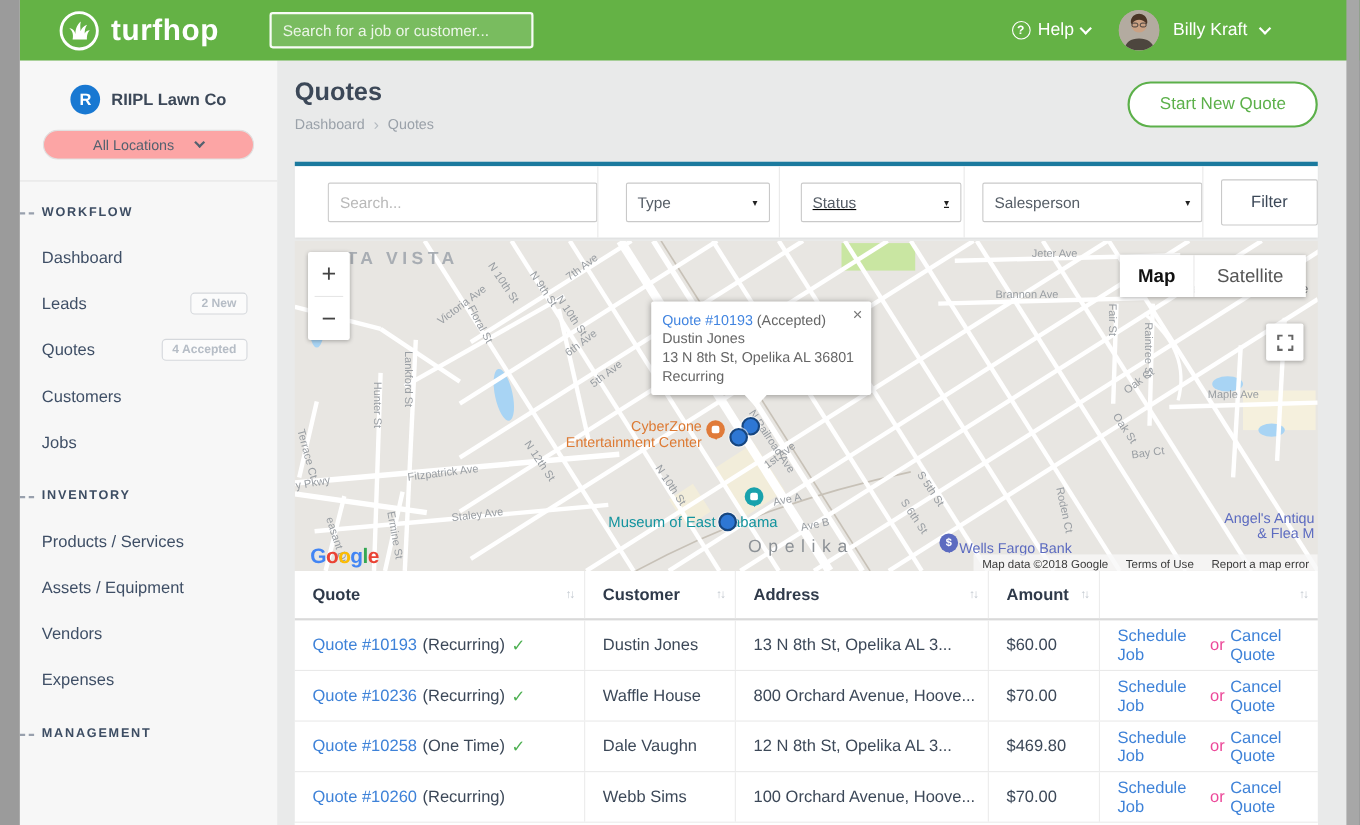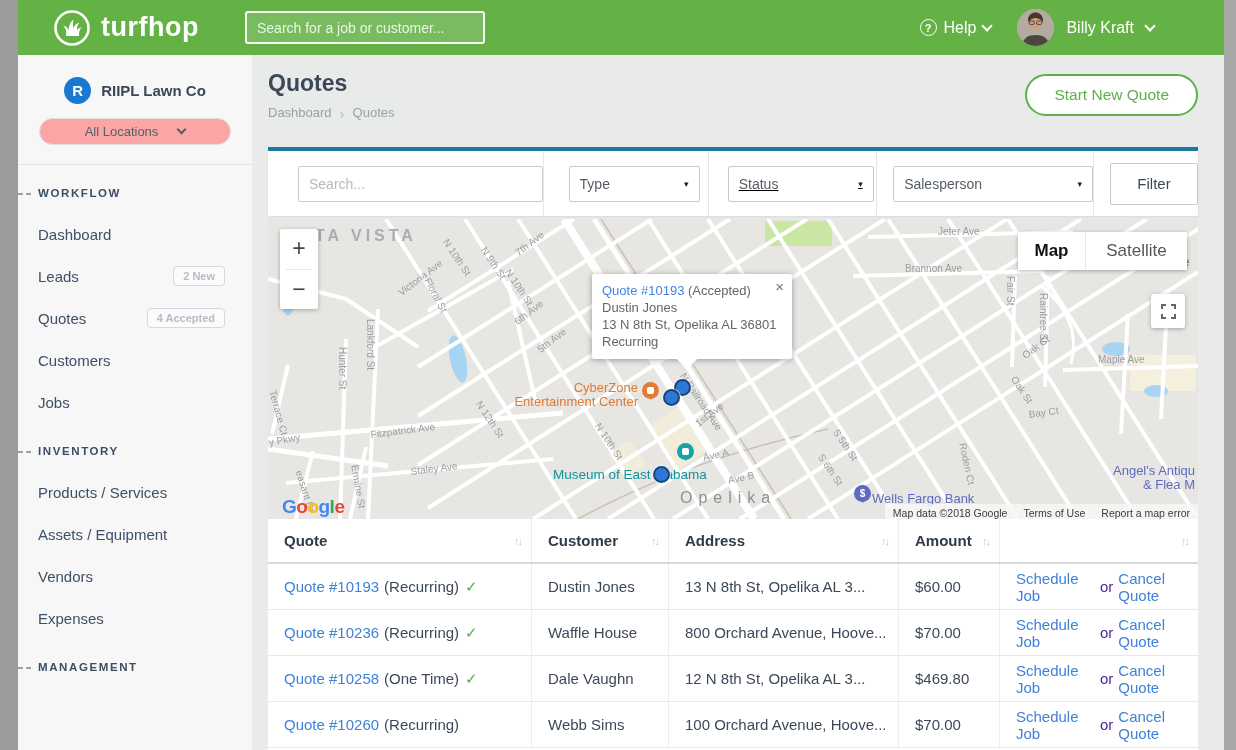--- a/index.html
+++ b/index.html
@@ -92,21 +92,21 @@
   .tcell{position:relative;display:flex;align-items:center;padding-left:16px;border-right:1px solid #ececec;font-size:15px;color:#3c4858;}
   .tcell:last-child{border-right:none;}
   .c1{width:264px;}.c2{width:137px;}.c3{width:230px;}.c4{width:101px;}.c5{flex:1;}
   .thead{height:45px;border-bottom:2px solid #d9d9d9;}
   .thead .tcell{font-weight:700;color:#2f3a4a;}
   .sort{position:absolute;right:10px;font-size:11px;color:#c3c9d0;letter-spacing:-2px;font-weight:400;}
   .tbody-row{height:46px;border-bottom:1px solid #e9e9e9;}
   .lnk{color:#3e82d8;cursor:pointer;}
   .qtype{margin-left:5px;}
   .chk{margin-left:6px;color:#4caf50;font-size:15px;}
-  .orword{margin:0 5px;color:#4c1d95;}
+  .orword{margin:0 5px;color:#ec4899;}
   .sliver{height:10px;background:#fff;}
 </style>
 </head>
 <body>
 
 <div class="screen">
   <div class="edge-left"></div>
   <div class="edge-right"></div>
 
   <div class="topbar">

